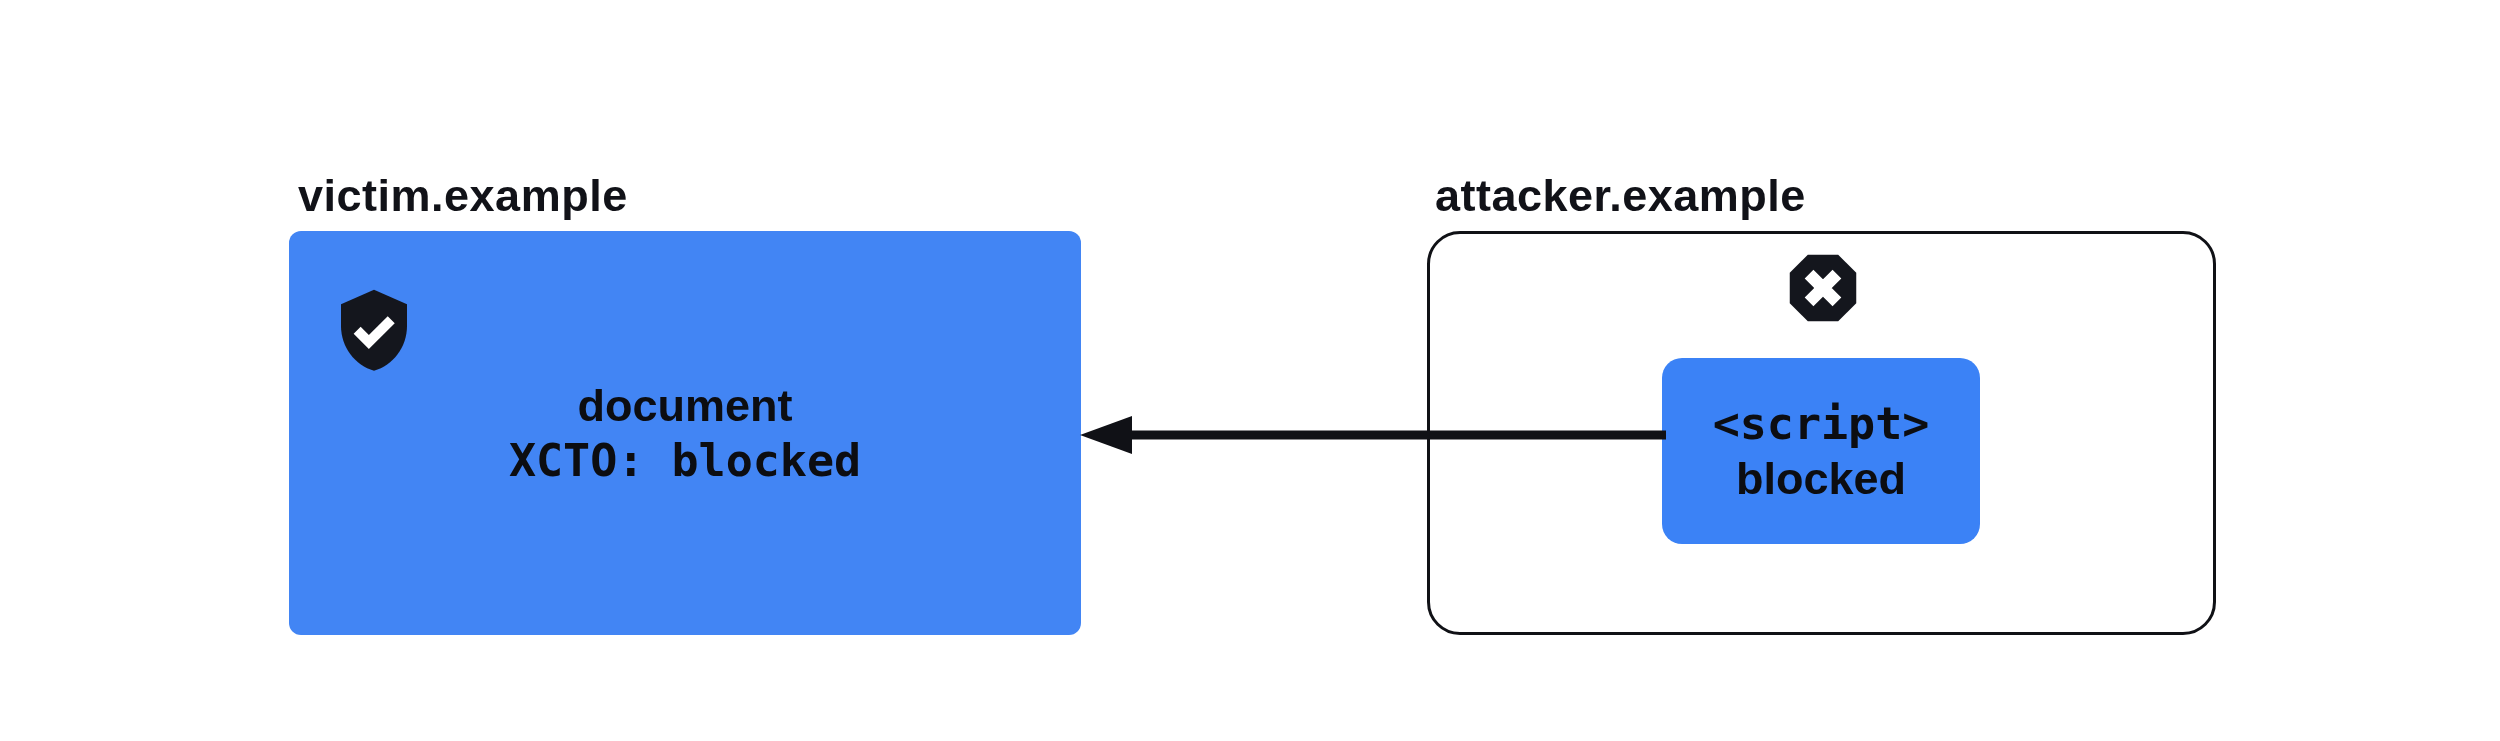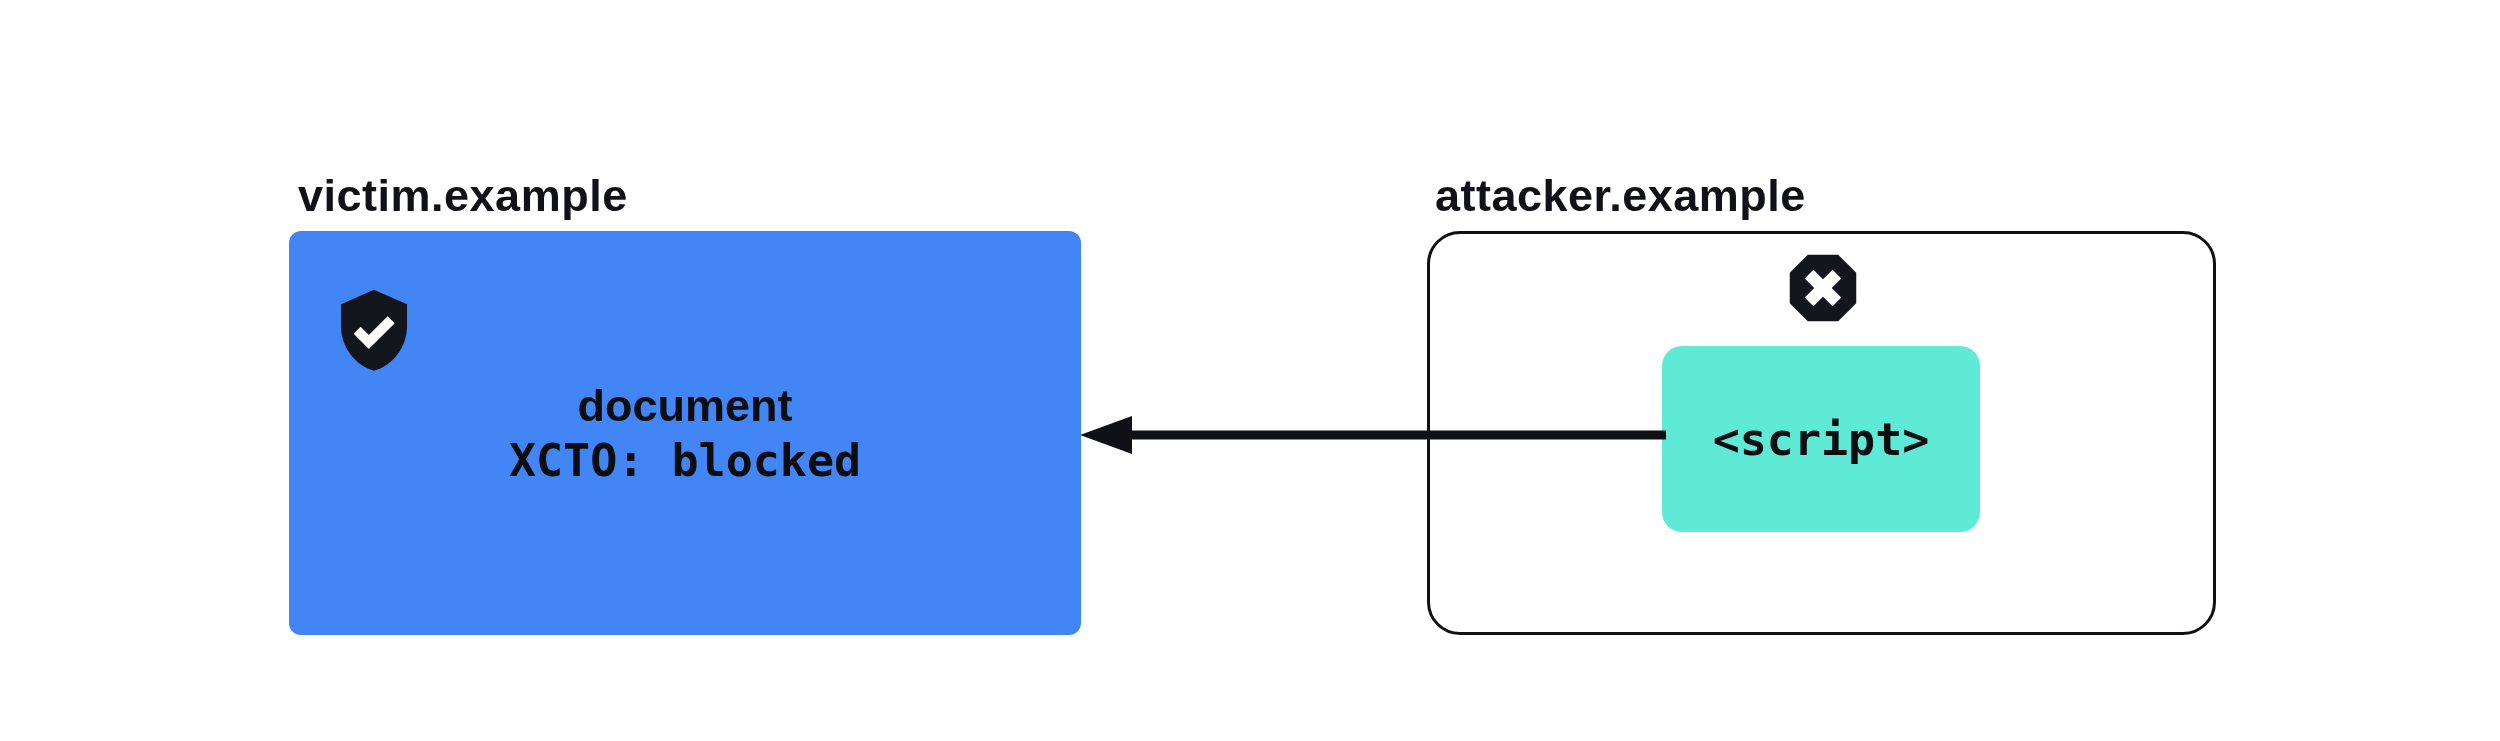--- a/index.html
+++ b/index.html
@@ -80,24 +80,24 @@
   .octagon-icon {
     position: absolute;
     left: 355px;
     top: 16px;
     width: 76px;
     height: 76px;
   }
   .script-box {
     position: absolute;
     left: 232px;
-    top: 112px;
+    top: 124px;
     width: 318px;
     height: 186px;
-    background: #5eead4;
+    background: #3b82f6;
     border-radius: 20px;
     display: flex;
     flex-direction: column;
     align-items: center;
     justify-content: center;
   }
 
   .flow-arrow {
     position: absolute;
     left: 1076px;
@@ -127,20 +127,21 @@
   </div>
 
   <div class="attacker-box">
     <svg class="octagon-icon" viewBox="0 0 24 24" aria-hidden="true">
       <polygon points="7.2,1.5 16.8,1.5 22.5,7.2 22.5,16.8 16.8,22.5 7.2,22.5 1.5,16.8 1.5,7.2" fill="#14161d"></polygon>
       <path d="M7.6 7.6 L16.4 16.4 M16.4 7.6 L7.6 16.4" fill="none" stroke="#ffffff" stroke-width="3.9" stroke-linecap="butt"></path>
     </svg>
     <div class="script-box">
       <div class="box-text">
         <div class="line-mono">&lt;script&gt;</div>
+        <div class="line-sans">blocked</div>
       </div>
     </div>
   </div>
 
   <svg class="flow-arrow" viewBox="0 0 590 60" aria-hidden="true">
     <line x1="48" y1="30" x2="590" y2="30" stroke="#101116" stroke-width="9"></line>
     <polygon points="4,30 56,11 56,49" fill="#101116"></polygon>
   </svg>
 
 </div>

